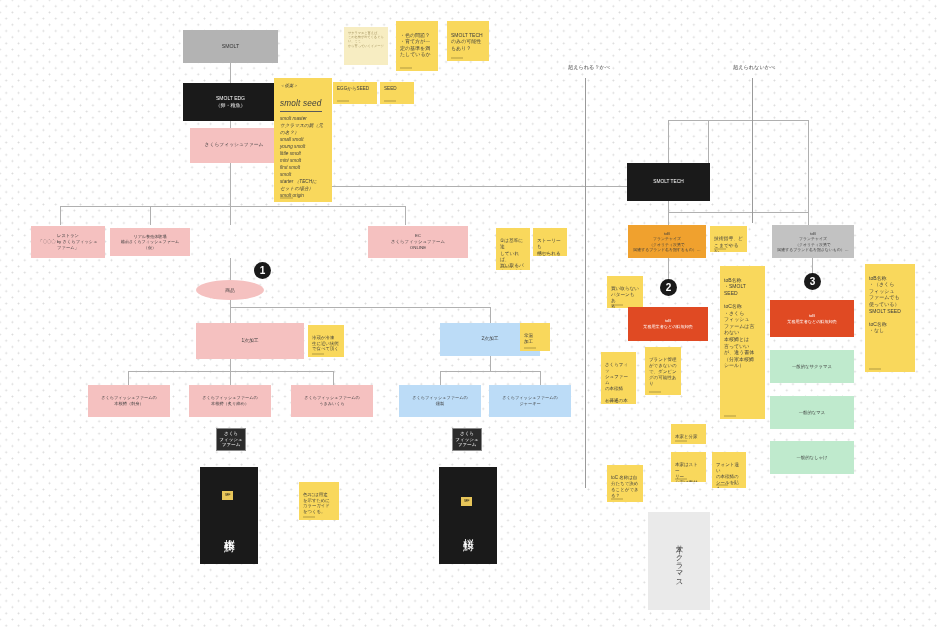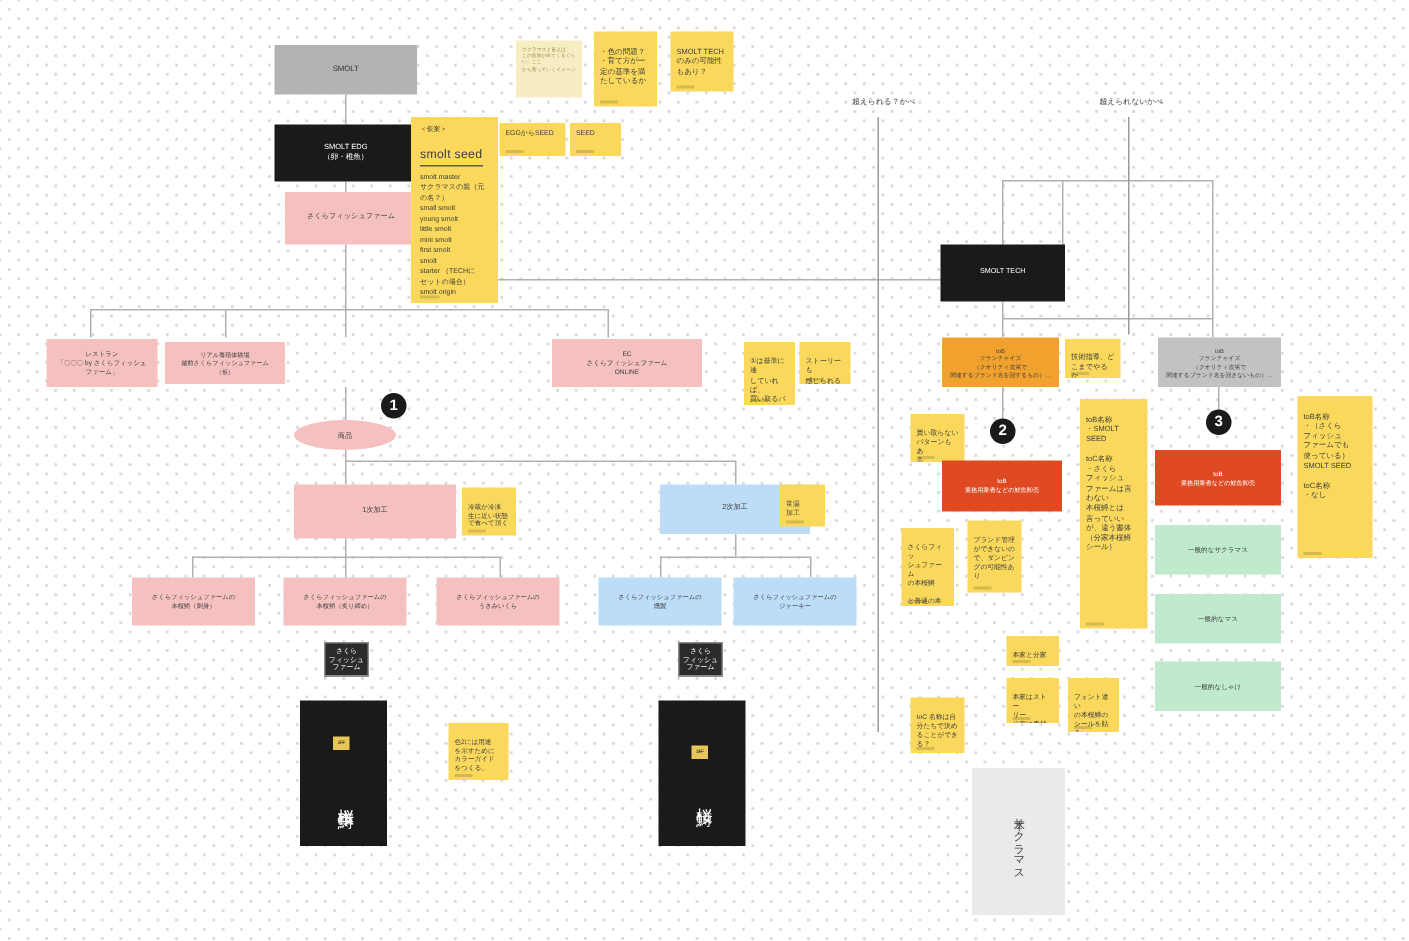--- a/index.html
+++ b/index.html
@@ -114,20 +114,21 @@
     letter-spacing: -0.3px;
   }
   .seedcard {
     position: absolute;
     background: #f9d85c;
     color: #3d3d3d;
     padding: 5px 5px 10px 6px;
     line-height: 1.3;
     overflow: hidden;
     word-break: break-all;
+    font-style: italic;
   }
   .seedcard .head { font-size: 4.5px; margin-bottom: 2px; }
   .seedcard .title {
     font-size: 8.2px;
     border-bottom: 1px solid #5a5a5a;
     display: inline-block;
     padding-bottom: 1px;
     margin-bottom: 3px;
     letter-spacing: 0.2px;
   }

